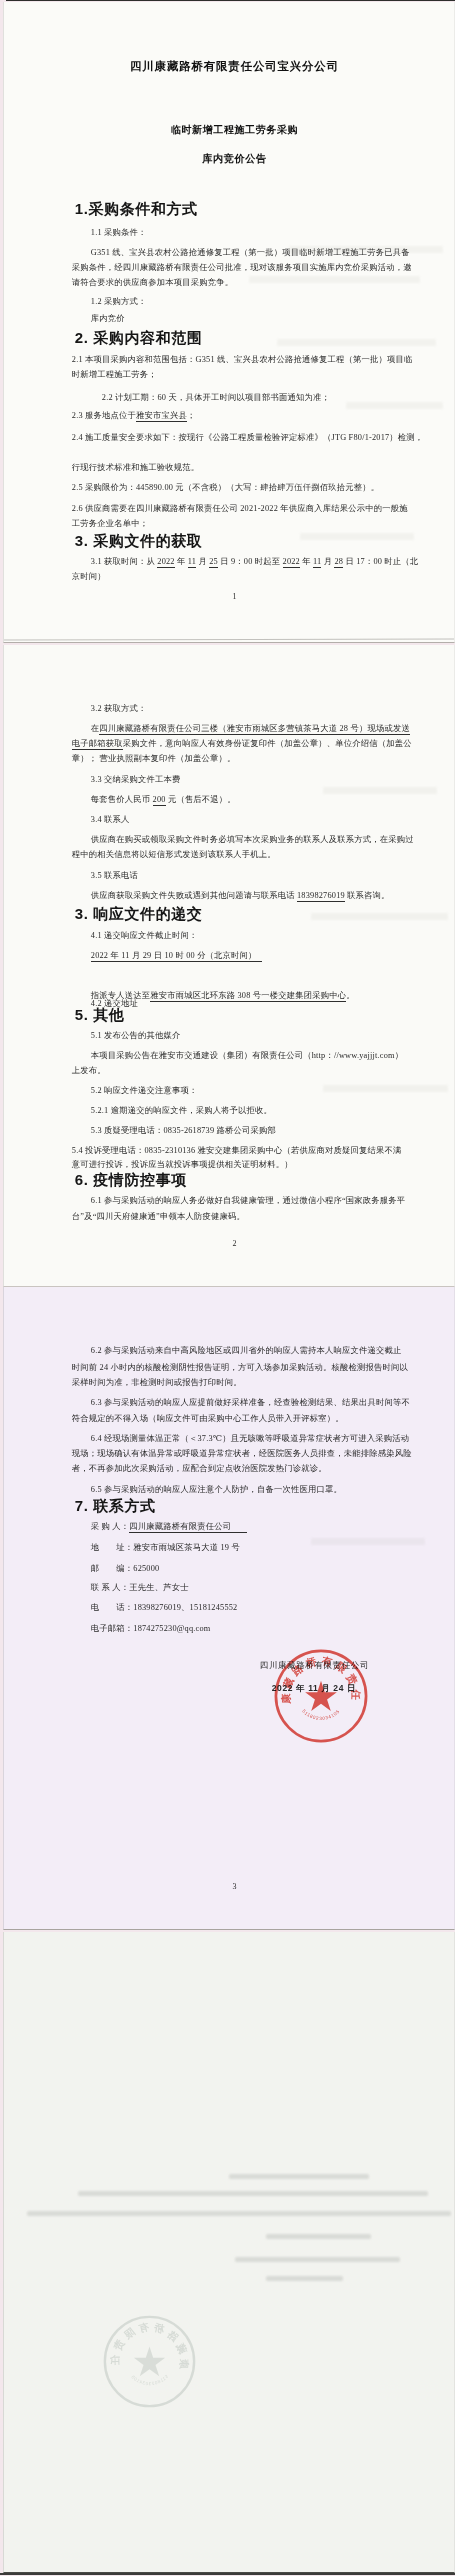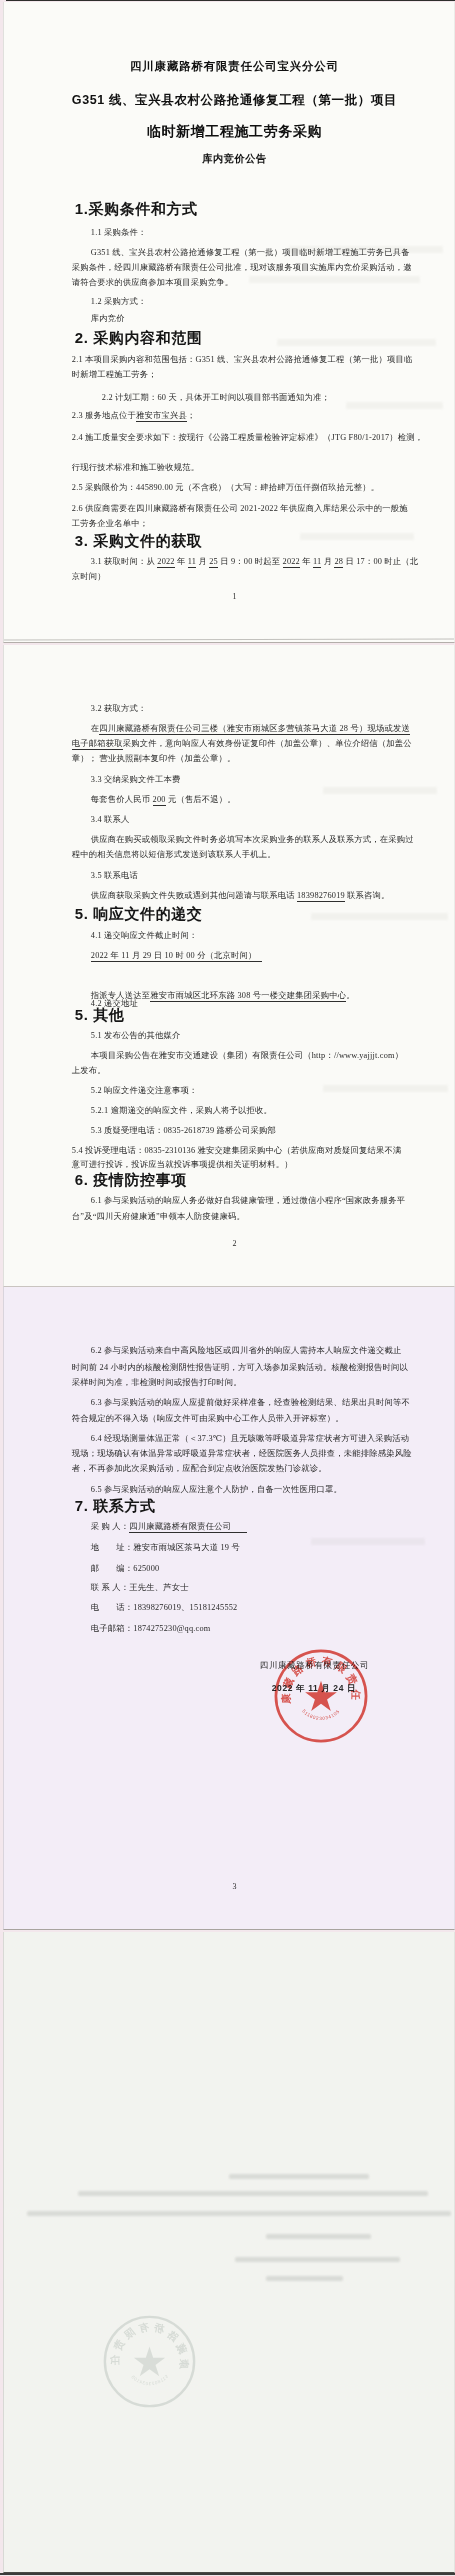--- a/index.html
+++ b/index.html
@@ -40,22 +40,21 @@
   .sign{font-size:8.5px;letter-spacing:0.6px;}
   .crease{position:absolute;left:0;right:0;height:0.6px;background:rgba(90,85,80,0.35);}
 </style>
 </head>
 <body>
 
 <div class="edge-line" style="top:0;left:5.7px;right:0;height:1.1px;"></div>
 
 <div class="page page1">
   <div class="tt" style="top:57px;font-size:11.4px;letter-spacing:0.9px;">四川康藏路桥有限责任公司宝兴分公司</div>
-  <div class="tt" style="top:90px;font-size:12.5px;letter-spacing:0.6px;">G351 线、宝兴县农村公路抢通修复工程（第一批）项目</div>
-  <div class="tt" style="top:121px;font-size:14px;letter-spacing:0.6px;">临时新增工程施工劳务采购</div>
+  <div class="tt" style="top:121px;font-size:10px;letter-spacing:0.6px;">临时新增工程施工劳务采购</div>
   <div class="tt" style="top:150px;font-size:10.2px;letter-spacing:0.6px;">库内竞价公告</div>
 
   <div class="ln hd" style="top:199px;left:71px;">1.采购条件和方式</div>
   <div class="ln" style="top:223px;left:87px;">1.1 采购条件：</div>
   <div class="ln" style="top:243px;left:87px;">G351 线、宝兴县农村公路抢通修复工程（第一批）项目临时新增工程施工劳务已具备</div>
   <div class="ln" style="top:258px;left:68px;">采购条件，经四川康藏路桥有限责任公司批准，现对该服务项目实施库内竞价采购活动，邀</div>
   <div class="ln" style="top:273px;left:68px;">请符合要求的供应商参加本项目采购竞争。</div>
   <div class="ln" style="top:292px;left:87px;">1.2 采购方式：</div>
   <div class="ln" style="top:309px;left:87px;">库内竞价</div>
 
@@ -102,21 +101,21 @@
     <span>每套售价人民币 </span><span class="ul">200</span><span> 元（售后不退）。</span>
   </div>
   <div class="ln" style="top:167px;left:87px;">3.4 联系人</div>
   <div class="ln" style="top:187px;left:87px;">供应商在购买或领取采购文件时务必填写本次采购业务的联系人及联系方式，在采购过</div>
   <div class="ln" style="top:202px;left:68px;">程中的相关信息将以短信形式发送到该联系人手机上。</div>
   <div class="ln" style="top:223px;left:87px;">3.5 联系电话</div>
   <div class="ln" style="top:243px;left:87px;">
     <span>供应商获取采购文件失败或遇到其他问题请与联系电话 </span><span class="ul">18398276019</span><span> 联系咨询。</span>
   </div>
 
-  <div class="ln hd" style="top:261px;left:71px;">5. 响应文件的递交</div>
+  <div class="ln hd" style="top:261px;left:71px;">3. 响应文件的递交</div>
   <div class="ln" style="top:283px;left:87px;">4.1 递交响应文件截止时间：</div>
   <div class="ln" style="top:303px;left:87px;">
     <span class="ul" style="padding-right:5.7px;">2022 年 11 月 29 日 10 时 00 分（北京时间）</span>
   </div>
   <div class="ln" style="top:311px;left:87px;margin-top:40px;">4.2 递交地址</div>
   <div class="ln" style="top:343px;left:87px;">
     <span>指派专人送达至</span><span class="ul">雅安市雨城区北环东路 308 号一楼交建集团采购中心</span><span>。</span>
   </div>
 
   <div class="ln hd" style="top:362px;left:71px;">5. 其他</div>

